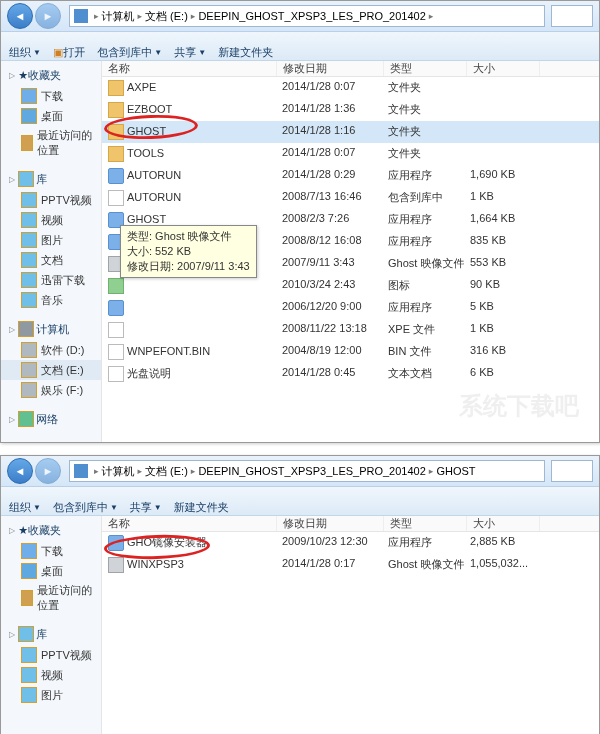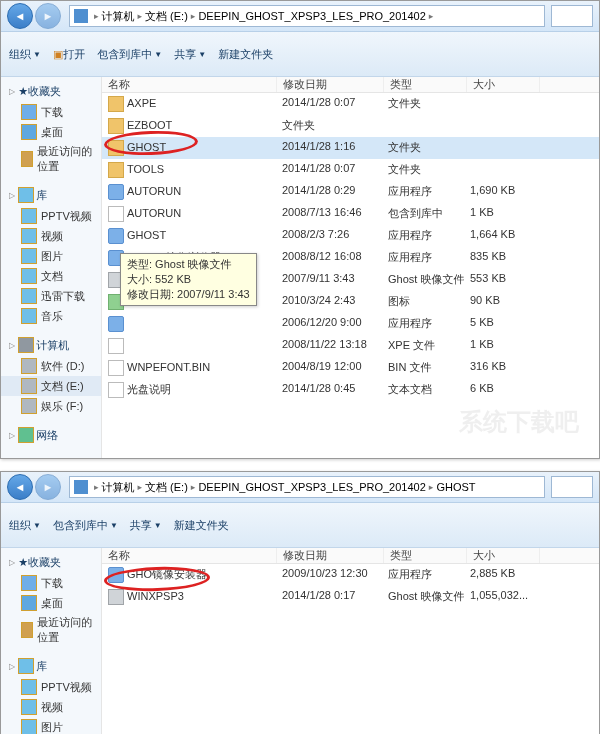--- a/index.html
+++ b/index.html
@@ -4,21 +4,21 @@
 <style>
 body{margin:0;font-family:"Microsoft YaHei",Tahoma,sans-serif;font-size:11px;background:#fff;width:600px}
 .window{border:1px solid #999;background:#eaf3fc;margin-bottom:12px;box-shadow:1px 1px 3px rgba(0,0,0,0.2)}
 .titlebar{background:linear-gradient(to bottom,#e9f2fb,#d4e6f8);height:30px;display:flex;align-items:center;padding:0 6px;border-bottom:1px solid #b8d0e8}
 .nav-btn{width:24px;height:24px;border-radius:50%;background:linear-gradient(to bottom,#65a8e8,#3b7ec8);border:1px solid #2a6bb0;display:inline-flex;align-items:center;justify-content:center;color:#fff;margin-right:2px;cursor:pointer}
 .nav-btn.fwd{opacity:0.5}
 .breadcrumb{flex:1;background:#fff;border:1px solid #9eb8d4;height:20px;margin:0 6px;display:flex;align-items:center;padding:0 4px;font-size:11px}
 .breadcrumb .sep{margin:0 3px;color:#777;font-size:9px}
 .bc-icon{width:14px;height:14px;background:#4f8fd0;margin-right:3px;display:inline-block}
 .searchbox{width:40px;height:20px;background:#fff;border:1px solid #9eb8d4}
-.toolbar{background:linear-gradient(to bottom,#f0f6fc,#dceaf7);height:28px;display:flex;align-items:center;padding:8px 8px;border-bottom:1px solid #c2d6ea;font-size:11px;color:#1a3f66}
+.toolbar{background:linear-gradient(to bottom,#f0f6fc,#dceaf7);height:28px;display:flex;align-items:flex-end;padding:0 8px;border-bottom:1px solid #c2d6ea;font-size:11px;color:#1a3f66}
 .toolbar .btn{margin-right:12px;cursor:pointer;display:flex;align-items:center}
 .toolbar .drop{font-size:8px;margin-left:2px}
 .content{display:flex;background:#fff;min-height:280px}
 .sidebar{width:100px;background:#f4f8fc;border-right:1px solid #e5e5e5;padding:4px 0}
 .sb-group{margin-bottom:8px}
 .sb-head{font-size:11px;color:#1a3f66;padding:3px 8px;cursor:pointer;display:flex;align-items:center}
 .sb-head .chev{font-size:8px;margin-right:3px;color:#888}
 .sb-item{font-size:11px;color:#333;padding:2px 8px 2px 20px;cursor:pointer;display:flex;align-items:center}
 .sb-item.sel{background:#e0eaf5}
 .sb-icon{width:14px;height:14px;background:#f0c050;margin-right:4px;display:inline-block;border:1px solid #d0a030}
@@ -170,20 +170,21 @@
       </div>
       <div id="rows1">
           <div class="fl-row">
             <div class="fl-cell c-name"><span class="fl-icon fld"></span><span>AXPE</span></div>
             <div class="fl-cell c-date">2014/1/28 0:07</div>
             <div class="fl-cell c-type">文件夹</div>
             <div class="fl-cell c-size"></div>
           </div>
           <div class="fl-row">
             <div class="fl-cell c-name"><span class="fl-icon fld"></span><span>EZBOOT</span></div>
+            <div class="fl-cell c-date">2014/1/28 1:36</div>
             <div class="fl-cell c-type">文件夹</div>
             <div class="fl-cell c-size"></div>
           </div>
           <div class="fl-row sel">
             <div class="fl-cell c-name"><span class="fl-icon fld"></span><span>GHOST</span></div>
             <div class="fl-cell c-date">2014/1/28 1:16</div>
             <div class="fl-cell c-type">文件夹</div>
             <div class="fl-cell c-size"></div>
           </div>
           <div class="fl-row">
@@ -247,21 +248,21 @@
             <div class="fl-cell c-size">316 KB</div>
           </div>
           <div class="fl-row">
             <div class="fl-cell c-name"><span class="fl-icon txt"></span><span>光盘说明</span></div>
             <div class="fl-cell c-date">2014/1/28 0:45</div>
             <div class="fl-cell c-type">文本文档</div>
             <div class="fl-cell c-size">6 KB</div>
           </div>
         </div>
       <div class="circle-mark" style="left:2px;top:54px;width:88px;height:18px"></div>
-      <div class="tooltip" style="left:18px;top:176px">
+      <div class="tooltip" style="left:18px;top:164px">
         <div>类型: Ghost 映像文件</div>
         <div>大小: 552 KB</div>
         <div>修改日期: 2007/9/11 3:43</div>
       </div>
       <div class="watermark">系统下载吧</div>
     </div>
   </div>
 </div>
 
 <div class="window">

